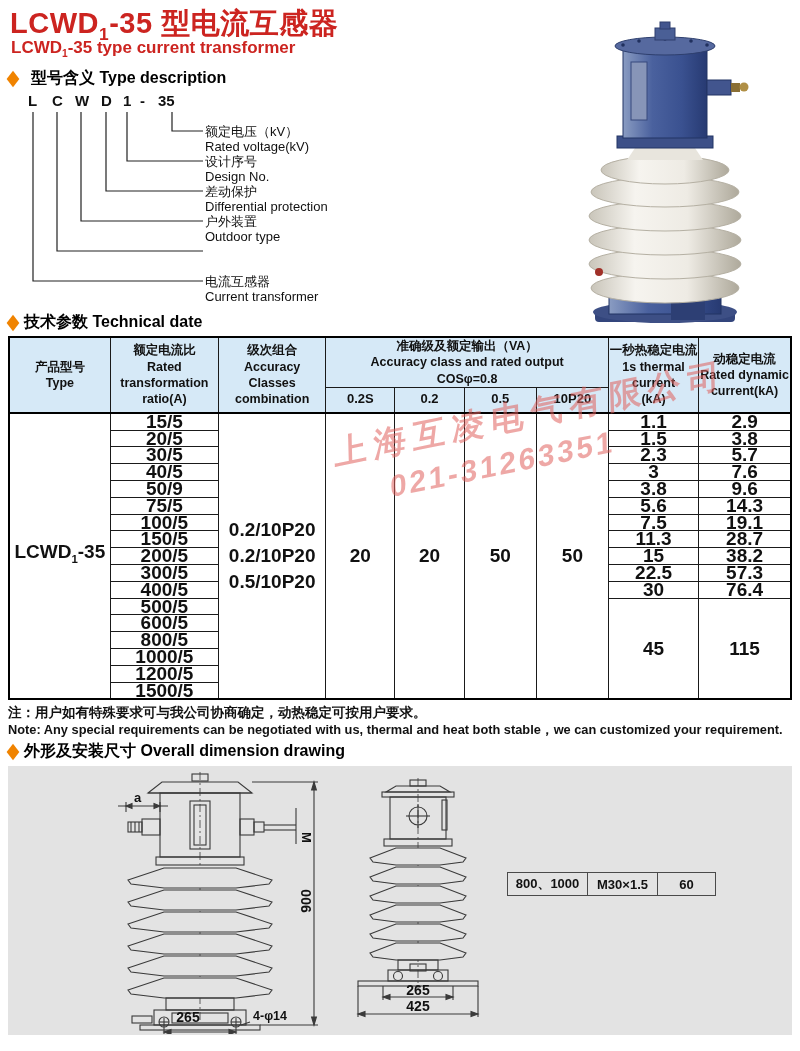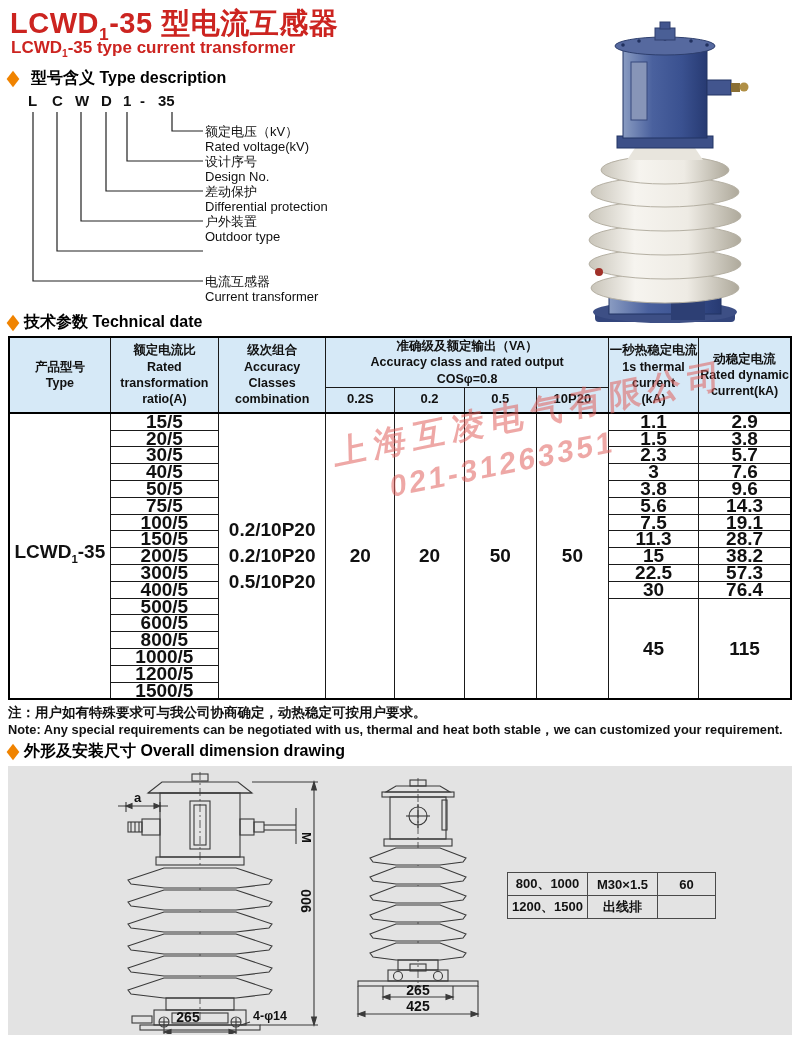--- a/index.html
+++ b/index.html
@@ -245,21 +245,21 @@
           <td>30/5</td>
           <td>2.3</td>
           <td>5.7</td>
         </tr>
     <tr>
           <td>40/5</td>
           <td>3</td>
           <td>7.6</td>
         </tr>
     <tr>
-          <td>50/5</td>
+          <td>50/9</td>
           <td>3.8</td>
           <td>9.6</td>
         </tr>
     <tr>
           <td>75/5</td>
           <td>5.6</td>
           <td>14.3</td>
         </tr>
     <tr>
           <td>100/5</td>
@@ -460,21 +460,16 @@
           <col style="width:80px">
           <col style="width:70px">
           <col style="width:58px">
         </colgroup>
       <tbody>
       <tr>
         <td>800、1000</td>
             <td>M30×1.5</td>
             <td>60</td>
       </tr>
-      <tr>
-        <td>1200、1500</td>
-            <td>出线排</td>
-            <td></td>
-      </tr>
     </tbody>
       </table>
   </div>
 </div>
 
 </body></html>

